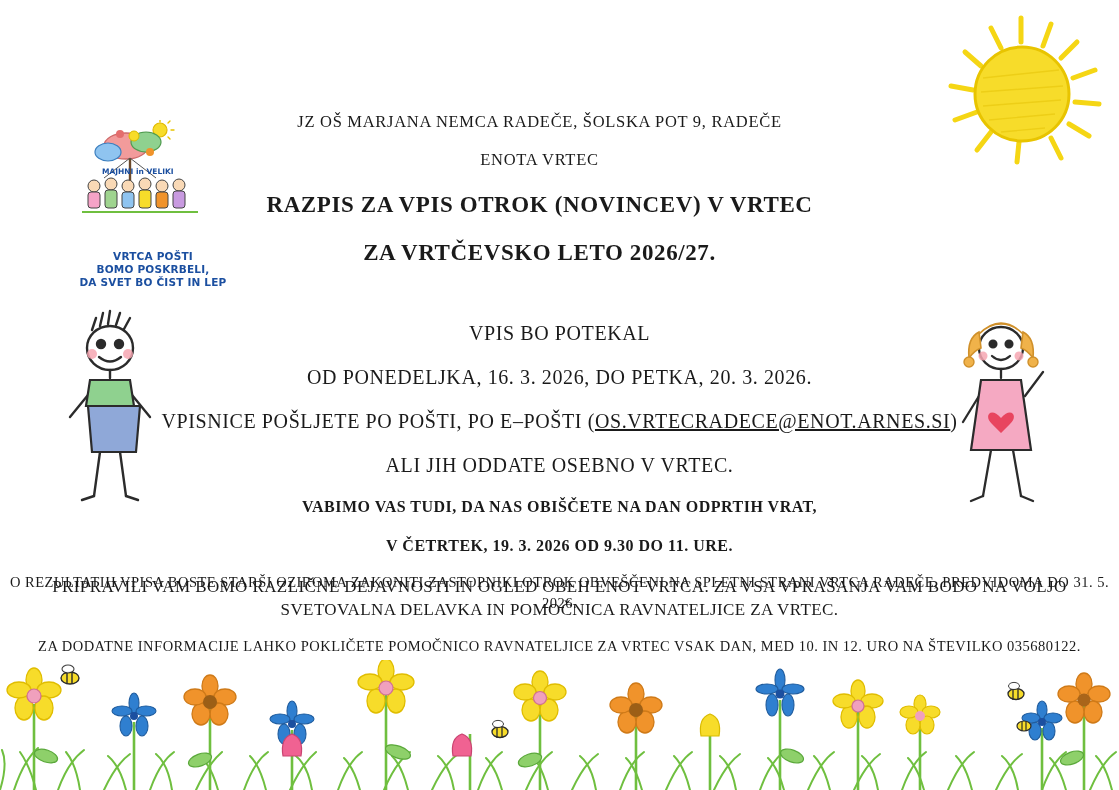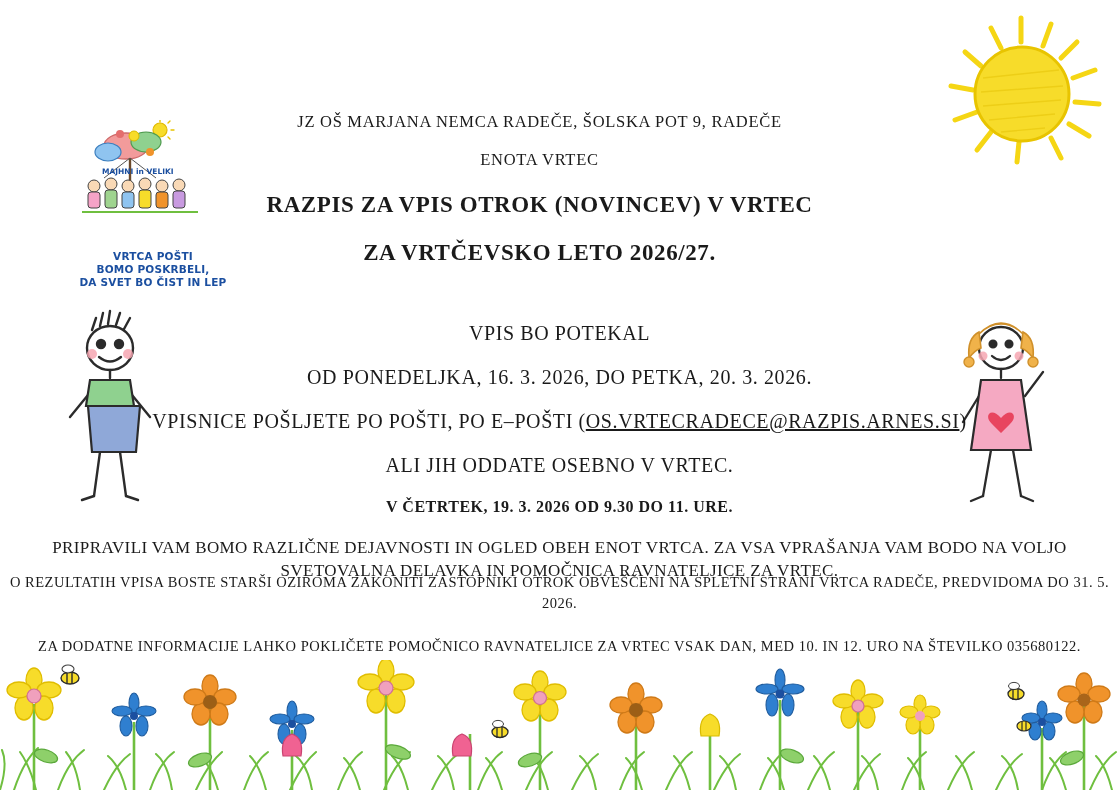--- a/index.html
+++ b/index.html
@@ -243,22 +243,23 @@
   <div id="header">
     <div class="hdr-line">JZ OŠ MARJANA NEMCA RADEČE, ŠOLSKA POT 9, RADEČE</div>
     <div class="hdr-line sub">ENOTA VRTEC</div>
     <div class="hdr-strong big">RAZPIS ZA VPIS OTROK (NOVINCEV) V VRTEC</div>
     <div class="hdr-strong big">ZA VRTČEVSKO LETO 2026/27.</div>
   </div>
 
   <div id="body-block">
     <div class="b-line">VPIS BO POTEKAL</div>
     <div class="b-line">OD PONEDELJKA, 16. 3. 2026, DO PETKA, 20. 3. 2026.</div>
-    <div class="b-line"><span>VPISNICE POŠLJETE PO POŠTI, PO E–POŠTI (</span><a class="mail" href="#">OS.VRTECRADECE@RAZPIS.ARNES.SI</a><span>)</span></div>
+    <div class="b-line"><span>VPISNICE POŠLJETE PO POŠTI, PO E–POŠTI (</span><a class="mail" href="#">OS.VRTECRADECE@ENOT.ARNES.SI</a><span>)</span></div>
     <div class="b-line">ALI JIH ODDATE OSEBNO V VRTEC.</div>
+    <div class="b-line bold">VABIMO VAS TUDI, DA NAS OBIŠČETE NA DAN ODPRTIH VRAT,</div>
     <div class="b-line bold">V ČETRTEK, 19. 3. 2026 OD 9.30 DO 11. URE.</div>
     <div class="b-wide">PRIPRAVILI VAM BOMO RAZLIČNE DEJAVNOSTI IN OGLED OBEH ENOT VRTCA. ZA VSA VPRAŠANJA VAM BODO NA VOLJO SVETOVALNA DELAVKA IN POMOČNICA RAVNATELJICE ZA VRTEC.</div>
   </div>
 
   <div id="footer-block">
     <div class="f-line">O REZULTATIH VPISA BOSTE STARŠI OZIROMA ZAKONITI ZASTOPNIKI OTROK OBVEŠČENI NA SPLETNI STRANI VRTCA RADEČE, PREDVIDOMA DO 31. 5. 2026.</div>
     <div class="f-line f-gap">ZA DODATNE INFORMACIJE LAHKO POKLIČETE POMOČNICO RAVNATELJICE ZA VRTEC VSAK DAN, MED 10. IN 12. URO NA ŠTEVILKO 035680122.</div>
   </div>
 
   <svg id="flowers" class="art" viewBox="0 0 1119 130">

